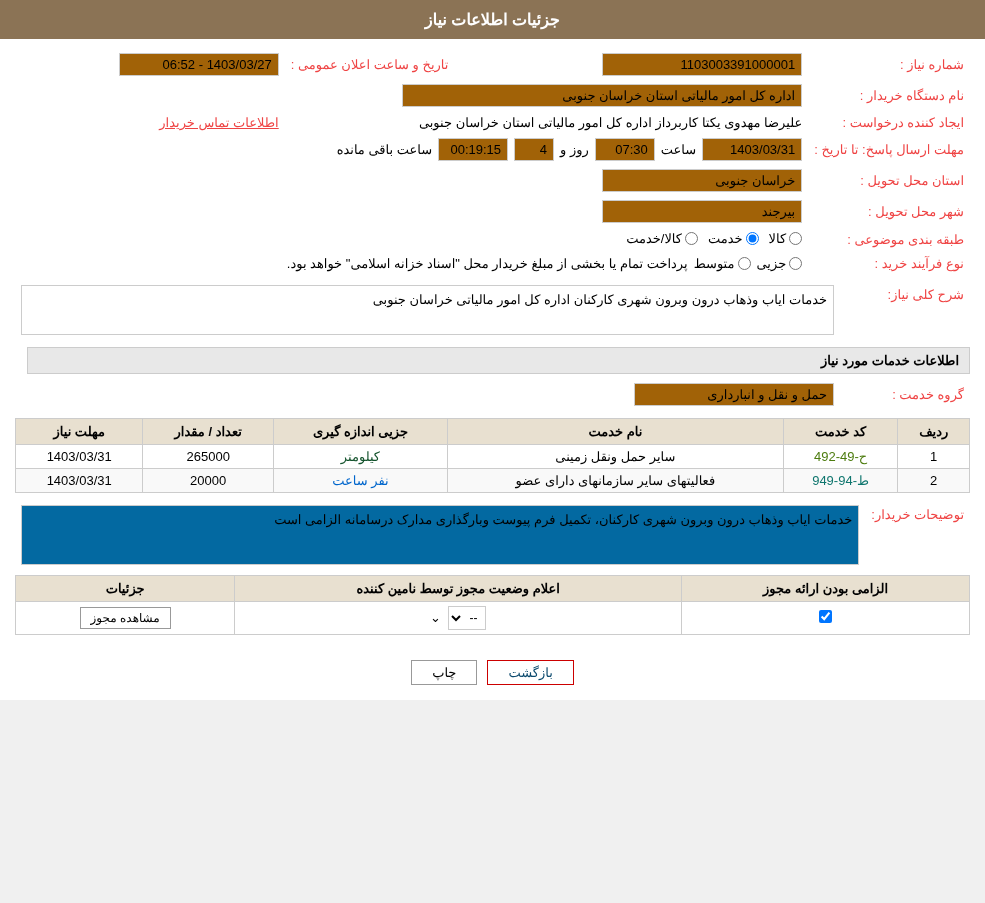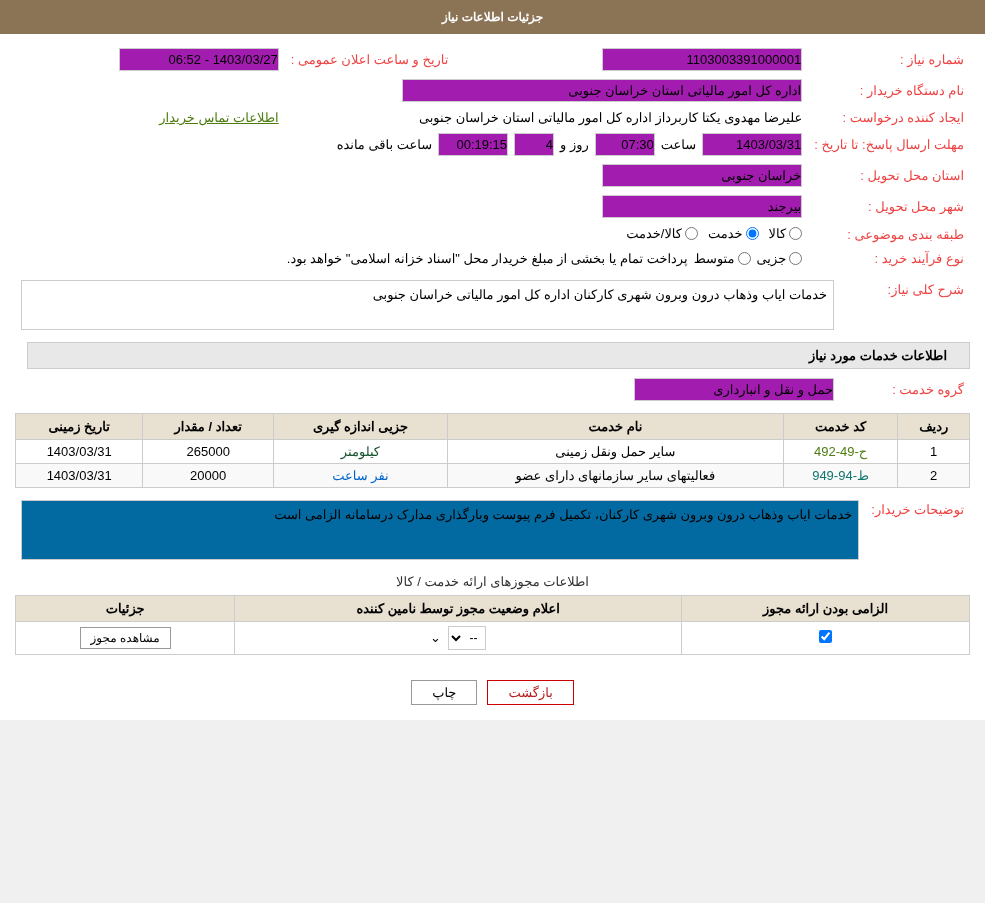--- a/index.html
+++ b/index.html
@@ -12,21 +12,21 @@
     .page-wrapper {
       max-width: 985px;
       margin: 0 auto;
       background: #fff;
     }
     .header-bar {
       background: #8B7355;
       color: #fff;
       text-align: center;
       padding: 10px;
-      font-size: 12px;
+      font-size: 16px;
       font-weight: bold;
     }
     .content-area {
       padding: 10px 15px;
       background: #fff;
     }
     .info-table {
       width: 100%;
       border-collapse: collapse;
     }
@@ -39,33 +39,33 @@
       white-space: nowrap;
       font-weight: normal;
       color: #ef4444;
       width: 130px;
     }
     .value-cell {
       text-align: right;
     }
     .input-box {
       border: 1px solid #ccc;
-      padding: 3px 0;
-      background: #a21caf;
+      padding: 3px 6px;
+      background: #a16207;
       display: inline-block;
     }
     .link-blue {
-      color: #4d7c0f;
+      color: #ef4444;
       cursor: pointer;
       text-decoration: underline;
     }
     .section-title {
       background: #e8e8e8;
       border: 1px solid #ccc;
-      padding: 5px 22px;
+      padding: 5px 10px;
       font-weight: bold;
       margin: 8px 0 5px 12px;
       text-align: right;
     }
     .services-table {
       width: 100%;
       border-collapse: collapse;
       border: 1px solid #ccc;
     }
     .services-table th {
@@ -119,21 +119,21 @@
     .btn-print {
       background: #fff;
       border: 1px solid #999;
       padding: 4px 20px;
       cursor: pointer;
       font-size: 13px;
     }
     .btn-back {
       background: #fff;
       border: 1px solid #c00;
-      color: #b91c1c;
+      color: #0c4a6e;
       padding: 4px 20px;
       cursor: pointer;
       font-size: 13px;
     }
     .footer-buttons {
       text-align: center;
       padding: 15px;
       display: flex;
       justify-content: center;
       gap: 10px;
@@ -284,21 +284,21 @@
 
     <div style="margin-top:8px;">
       <table class="services-table">
         <thead>
           <tr>
             <th>ردیف</th>
             <th>کد خدمت</th>
             <th>نام خدمت</th>
             <th>جزیی اندازه گیری</th>
             <th>تعداد / مقدار</th>
-            <th>تاریخ زمینی</th>
+            <th>مهلت نیاز</th>
           </tr>
         </thead>
         <tbody id="services-tbody">
         <tr>
     <td>1</td>
     <td style="color:#4d7c0f;">ح-49-492</td>
     <td>سایر حمل ونقل زمینی</td>
     <td style="color:#14532d;">کیلومتر</td>
     <td>265000</td>
     <td>1403/03/31</td>
@@ -319,21 +319,20 @@
       <tbody>
           <tr>
         <td class="label-cell" style="vertical-align:top;padding-top:6px;width:100px;">توضیحات خریدار:</td>
         <td>
           <div style="border:1px solid #ccc; min-height:60px; padding:6px; text-align:right; background:#0369a1;">خدمات ایاب وذهاب درون وبرون شهری کارکنان، تکمیل فرم پیوست وبارگذاری مدارک درسامانه الزامی است</div>
         </td>
       </tr>
     </tbody>
       </table>
 
-    <div style="text-align:center; margin-top:10px; font-size:13px; color:#333;">اطلاعات مجوزهای ارائه خدمت / کالا</div>
 
     <div style="margin-top:6px;">
       <table class="permissions-table">
         <thead>
           <tr>
             <th>الزامی بودن ارائه مجوز</th>
             <th>اعلام وضعیت مجوز توسط نامین کننده</th>
             <th>جزئیات</th>
           </tr>
         </thead>

